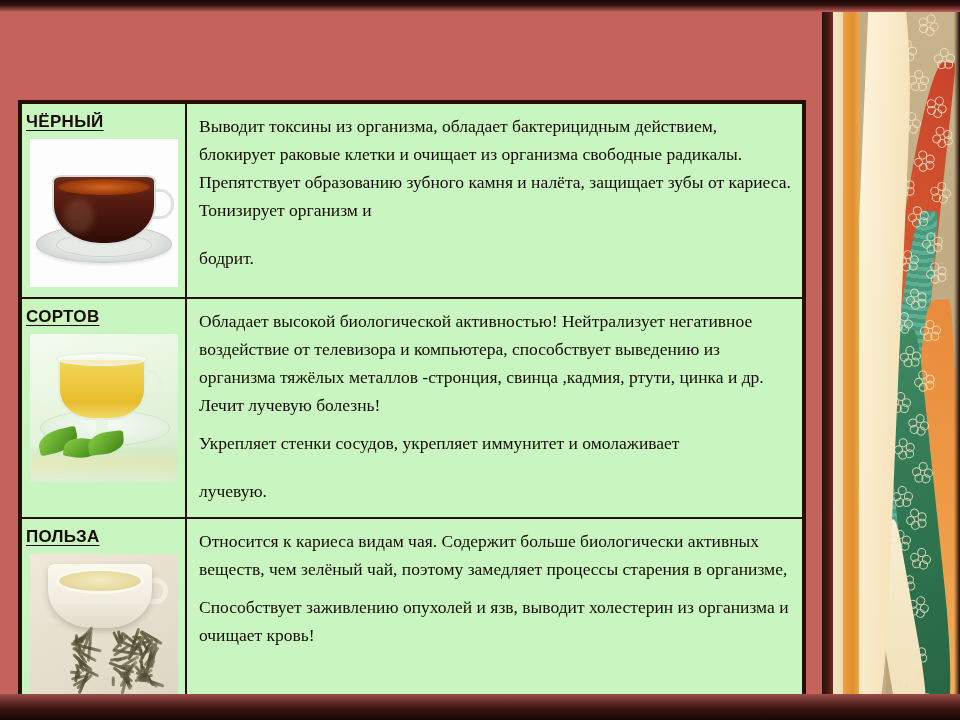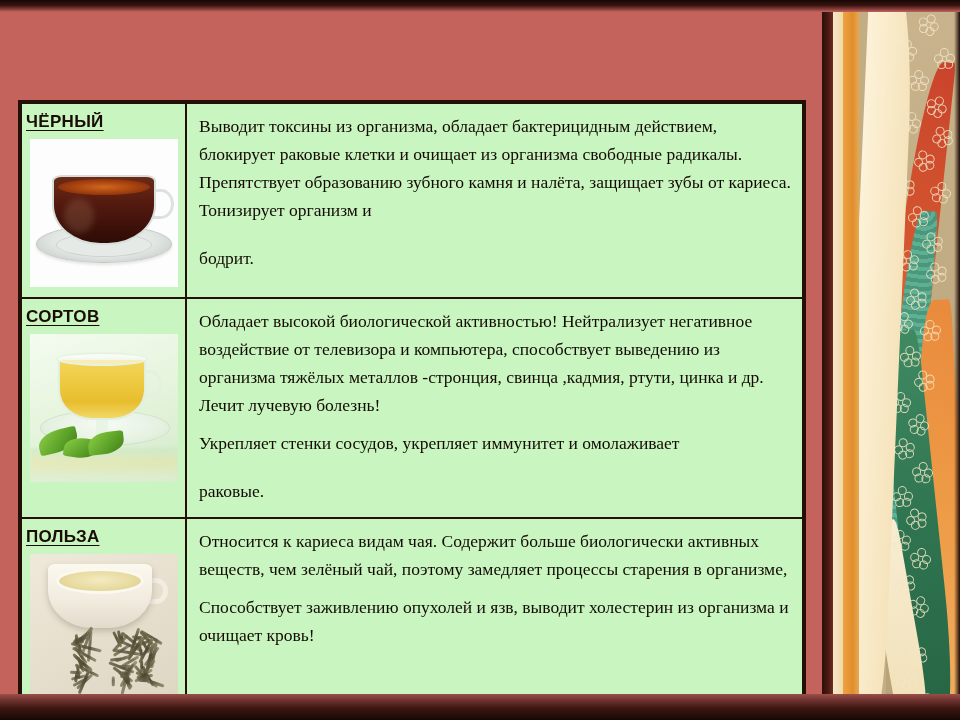--- a/index.html
+++ b/index.html
@@ -372,21 +372,21 @@
             <div class="gt-rim"></div>
             <div class="gt-stem"></div>
             <div class="gt-leaf a"></div>
             <div class="gt-leaf b"></div>
             <div class="gt-leaf c"></div>
           </div>
         </td>
         <td class="desc-cell">
           <p class="desc-p">Обладает высокой биологической активностью! Нейтрализует негативное воздействие от телевизора и компьютера, способствует выведению из организма тяжёлых металлов -стронция, свинца ,кадмия, ртути, цинка и др. Лечит лучевую болезнь!</p>
           <p class="desc-p tail2">Укрепляет стенки сосудов, укрепляет иммунитет и омолаживает</p>
-          <p class="desc-p tail">раковые.</p>
+          <p class="desc-p tail">лучевую.</p>
         </td>
       </tr>
 
       <tr>
         <td class="kind-cell">
           <span class="kind-label">ПОЛЬЗА</span>
           <div class="photo white-tea">
             <div class="wt-handle"></div>
             <div class="wt-cup"></div>
             <div class="wt-liquid"></div>

